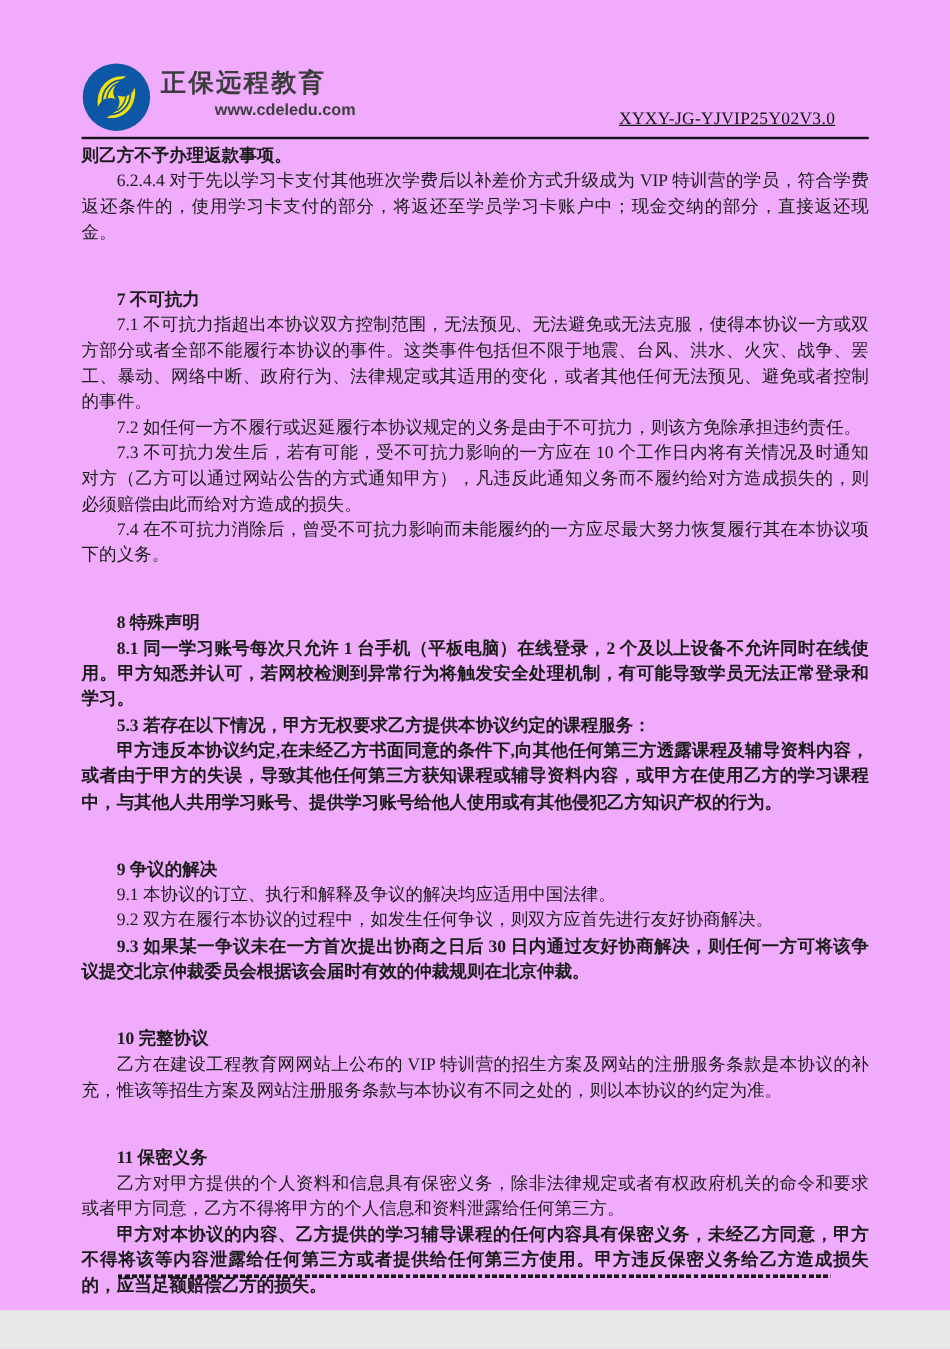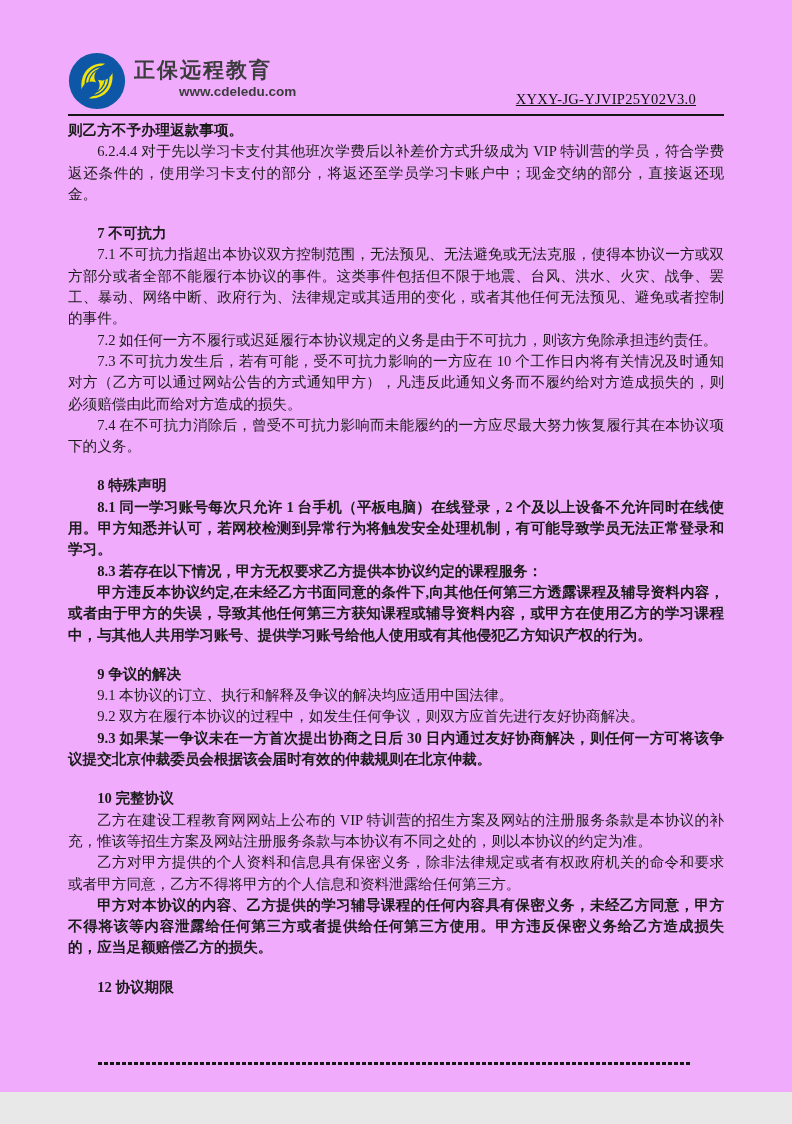--- a/index.html
+++ b/index.html
@@ -39,21 +39,21 @@
   
   .doc-body {
     position:absolute; top:120px; left:68px; width:656px;
     font-size:14.6px; line-height:21.3px;
     text-align:justify;
   }
   .doc-body p.blk { text-indent:2em; }
   .doc-body p.blk.noindent { text-indent:0; }
   .doc-body p.blk.bold { font-weight:bold; }
   .doc-body p.blk.heading { font-weight:bold; }
-  .doc-body p.blk.gap { margin-top:18px; }
+  .doc-body p.blk.gap { margin-top:35px; }
 
   
   .footer-divider {
     position:absolute; top:1062px; left:98px; width:594px; height:3px;
     background:repeating-linear-gradient(90deg,#161616 0 4px,transparent 4px 6px);
   }
   .footer-text {
     position:absolute; top:1076px; left:0; width:792px;
     text-align:center; font-size:13.5px; color:#161616;
   }
@@ -91,28 +91,29 @@
   <div class="doc-body">
       <p class="blk bold noindent">则乙方不予办理返款事项。</p>
       <p class="blk">6.2.4.4 对于先以学习卡支付其他班次学费后以补差价方式升级成为 VIP 特训营的学员，符合学费返还条件的，使用学习卡支付的部分，将返还至学员学习卡账户中；现金交纳的部分，直接返还现金。</p>
       <p class="blk heading gap">7 不可抗力</p>
       <p class="blk">7.1 不可抗力指超出本协议双方控制范围，无法预见、无法避免或无法克服，使得本协议一方或双方部分或者全部不能履行本协议的事件。这类事件包括但不限于地震、台风、洪水、火灾、战争、罢工、暴动、网络中断、政府行为、法律规定或其适用的变化，或者其他任何无法预见、避免或者控制的事件。</p>
       <p class="blk">7.2 如任何一方不履行或迟延履行本协议规定的义务是由于不可抗力，则该方免除承担违约责任。</p>
       <p class="blk">7.3 不可抗力发生后，若有可能，受不可抗力影响的一方应在 10 个工作日内将有关情况及时通知对方（乙方可以通过网站公告的方式通知甲方），凡违反此通知义务而不履约给对方造成损失的，则必须赔偿由此而给对方造成的损失。</p>
       <p class="blk">7.4 在不可抗力消除后，曾受不可抗力影响而未能履约的一方应尽最大努力恢复履行其在本协议项下的义务。</p>
       <p class="blk heading gap">8 特殊声明</p>
       <p class="blk bold">8.1 同一学习账号每次只允许 1 台手机（平板电脑）在线登录，2 个及以上设备不允许同时在线使用。甲方知悉并认可，若网校检测到异常行为将触发安全处理机制，有可能导致学员无法正常登录和学习。</p>
-      <p class="blk bold">8.3 若存在以下情况，甲方无权要求乙方提供本协议约定的课程服务：</p>
+      <p class="blk bold">5.3 若存在以下情况，甲方无权要求乙方提供本协议约定的课程服务：</p>
       <p class="blk bold">甲方违反本协议约定,在未经乙方书面同意的条件下,向其他任何第三方透露课程及辅导资料内容，或者由于甲方的失误，导致其他任何第三方获知课程或辅导资料内容，或甲方在使用乙方的学习课程中，与其他人共用学习账号、提供学习账号给他人使用或有其他侵犯乙方知识产权的行为。</p>
       <p class="blk heading gap">9 争议的解决</p>
       <p class="blk">9.1 本协议的订立、执行和解释及争议的解决均应适用中国法律。</p>
       <p class="blk">9.2 双方在履行本协议的过程中，如发生任何争议，则双方应首先进行友好协商解决。</p>
       <p class="blk bold">9.3 如果某一争议未在一方首次提出协商之日后 30 日内通过友好协商解决，则任何一方可将该争议提交北京仲裁委员会根据该会届时有效的仲裁规则在北京仲裁。</p>
       <p class="blk heading gap">10 完整协议</p>
       <p class="blk">乙方在建设工程教育网网站上公布的 VIP 特训营的招生方案及网站的注册服务条款是本协议的补充，惟该等招生方案及网站注册服务条款与本协议有不同之处的，则以本协议的约定为准。</p>
+      <p class="blk heading gap">11 保密义务</p>
       <p class="blk">乙方对甲方提供的个人资料和信息具有保密义务，除非法律规定或者有权政府机关的命令和要求或者甲方同意，乙方不得将甲方的个人信息和资料泄露给任何第三方。</p>
       <p class="blk bold">甲方对本协议的内容、乙方提供的学习辅导课程的任何内容具有保密义务，未经乙方同意，甲方不得将该等内容泄露给任何第三方或者提供给任何第三方使用。甲方违反保密义务给乙方造成损失的，应当足额赔偿乙方的损失。</p>
       <p class="blk heading gap">12 协议期限</p>
     </div>
 
   <div class="footer-divider"></div>
 
 </div>
 
 </body></html>

